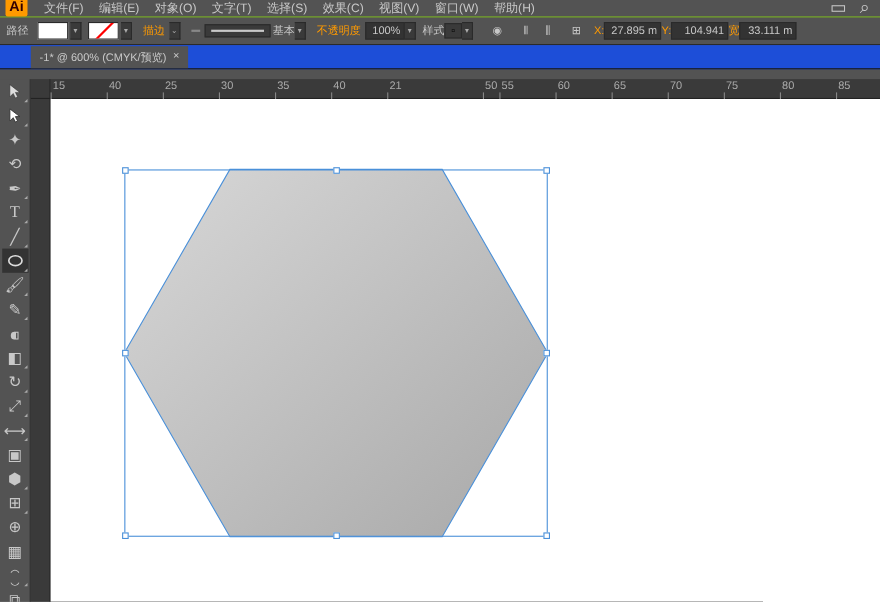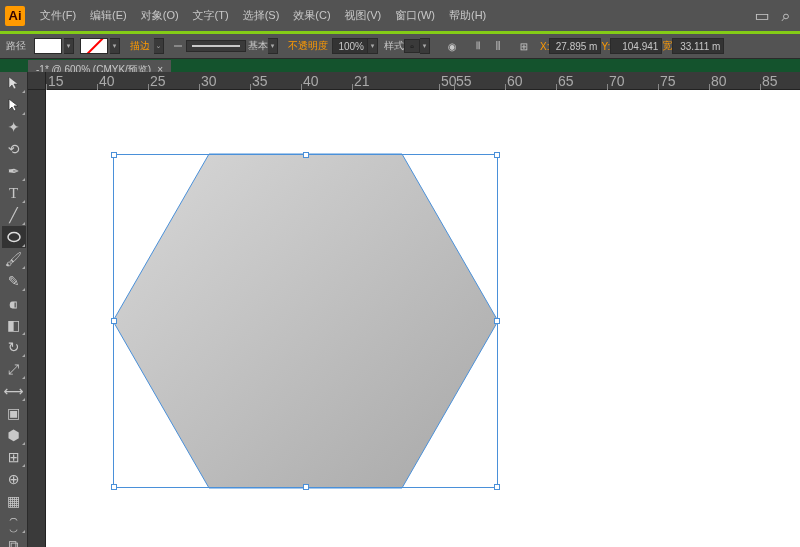--- a/index.html
+++ b/index.html
@@ -1,18 +1,18 @@
 <!DOCTYPE html>
 <html><head>
 <meta charset="utf-8">
 <style>
 * { margin: 0; padding: 0; box-sizing: border-box; font-family: "Microsoft YaHei", sans-serif; }
 body { width: 800px; height: 547px; background: #535353; overflow: hidden; position: relative; }
 
-.menubar { height: 34px; background: #535353; display: flex; align-items: center; padding: 0 5px; border-bottom: 3px solid #84cc16; }
+.menubar { height: 16px; background: #535353; display: flex; align-items: flex-end; padding: 0 5px; border-bottom: 1px solid #84cc16; }
 .ai-logo { width: 20px; height: 20px; background: #ff9a00; color: #330000; font-weight: bold; font-size: 13px; display: flex; align-items: center; justify-content: center; margin-right: 8px; border-radius: 2px; }
 .menu-item { color: #c8c8c8; font-size: 11px; padding: 0 7px; cursor: pointer; }
 .menubar-right { margin-left: auto; display: flex; align-items: center; gap: 6px; }
 .menubar-icon { width: 18px; height: 16px; display: flex; align-items: center; justify-content: center; color: #c8c8c8; }
 
 .ctrlbar { height: 25px; background: #535353; display: flex; align-items: center; padding: 0 6px; border-bottom: 1px solid #2a2a2a; font-size: 10px; }
 .ctrl-label { color: #c8c8c8; margin-right: 8px; }
 .swatch { width: 28px; height: 16px; border: 1px solid #2a2a2a; margin-right: 2px; display: inline-block; }
 .swatch.white { background: #fff; }
 .swatch.none { background: #fff; position: relative; overflow: hidden; }
@@ -24,34 +24,34 @@
 .ctrl-text { color: #c8c8c8; margin: 0 0; }
 .dash { width: 8px; height: 2px; background: #888; margin: 0 4px; }
 .num-input { background: #333; color: #c8c8c8; border: 1px solid #2a2a2a; height: 16px; font-size: 10px; padding: 0 3px; text-align: right; }
 .num-input.w50 { width: 52px; }
 .num-input.w36 { width: 36px; }
 .sm-swatch { width: 16px; height: 14px; border: 1px solid #2a2a2a; display: inline-flex; align-items: center; justify-content: center; background: #3a3a3a; }
 .icon-btn { width: 18px; height: 16px; display: inline-flex; align-items: center; justify-content: center; color: #c8c8c8; margin: 0 1px; border: 1px solid transparent; }
 .spacer { width: 6px; }
 .label-yellow { color: #ff9a00; font-size: 10px; }
 
-.doctab-bar { height: 22px; background: #14532d; display: flex; align-items: center; padding-left: 28px; border-bottom: 1px solid #1a1a1a; }
+.doctab-bar { height: 22px; background: #1d4ed8; display: flex; align-items: center; padding-left: 28px; border-bottom: 1px solid #1a1a1a; }
 .doctab { background: #535353; color: #c8c8c8; font-size: 10px; padding: 3px 8px; display: flex; align-items: center; gap: 6px; }
 .doctab .x { color: #c8c8c8; font-size: 10px; }
 
 .toolbox { position: absolute; left: 0; top: 72px; width: 28px; background: #535353; border-right: 1px solid #2a2a2a; display: flex; flex-direction: column; align-items: center; padding-bottom: 4px; }
 .tool { width: 24px; height: 22px; display: flex; align-items: center; justify-content: center; color: #c8c8c8; font-size: 14px; position: relative; }
 .tool.sel { background: #333; }
 .tool .corner { position: absolute; right: 1px; bottom: 1px; width: 0; height: 0; border-left: 3px solid transparent; border-bottom: 3px solid #aaa; }
 
 .canvas-wrap { position: absolute; left: 28px; top: 72px; right: 0; bottom: 0; background: #4a4a4a; }
 .ruler-h { position: absolute; left: 18px; top: 0; right: 0; height: 18px; background: #3a3a3a; border-bottom: 1px solid #222; }
 .ruler-v { position: absolute; left: 0; top: 18px; width: 18px; bottom: 0; background: #3a3a3a; border-right: 1px solid #222; }
 .ruler-corner { position: absolute; left: 0; top: 0; width: 18px; height: 18px; background: #3a3a3a; border-right: 1px solid #222; border-bottom: 1px solid #222; }
-.ruler-h .tick { position: absolute; top: 0; height: 18px; display: flex; flex-direction: column; font-size: 14px; color: #aaa; }
+.ruler-h .tick { position: absolute; top: 0; height: 18px; display: flex; flex-direction: column; font-size: 10px; color: #aaa; }
 .ruler-h .tick .lbl { margin-left: 2px; margin-top: 1px; }
 .ruler-h .tick .mark { position: absolute; bottom: 0; width: 1px; height: 6px; background: #888; }
 
 .artboard { position: absolute; left: 18px; top: 18px; right: 0; bottom: 0; background: #fff; }
 .bbox { position: absolute; border: 1px solid #4a90d9; }
 .handle { position: absolute; width: 6px; height: 6px; background: #fff; border: 1px solid #4a90d9; transform: translate(-50%, -50%); }
 
 svg .hex-fill { fill: url(#grad); stroke: #4a90d9; stroke-width: 1; }
 </style>
 </head>

